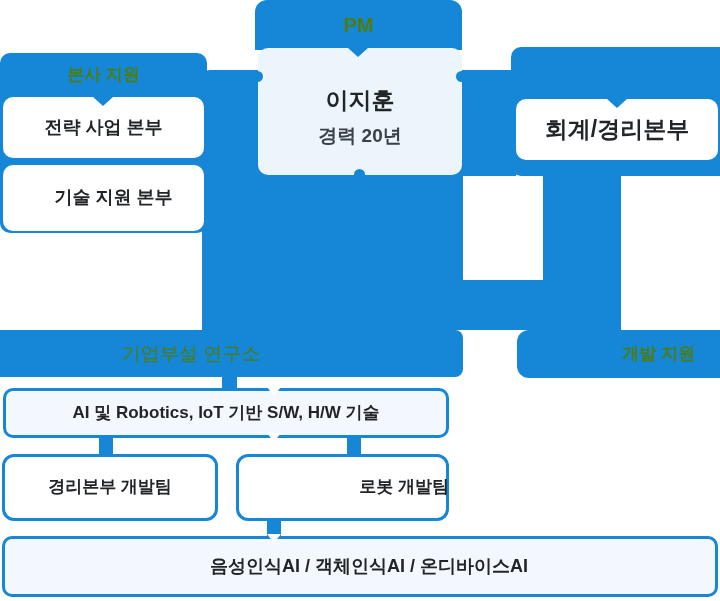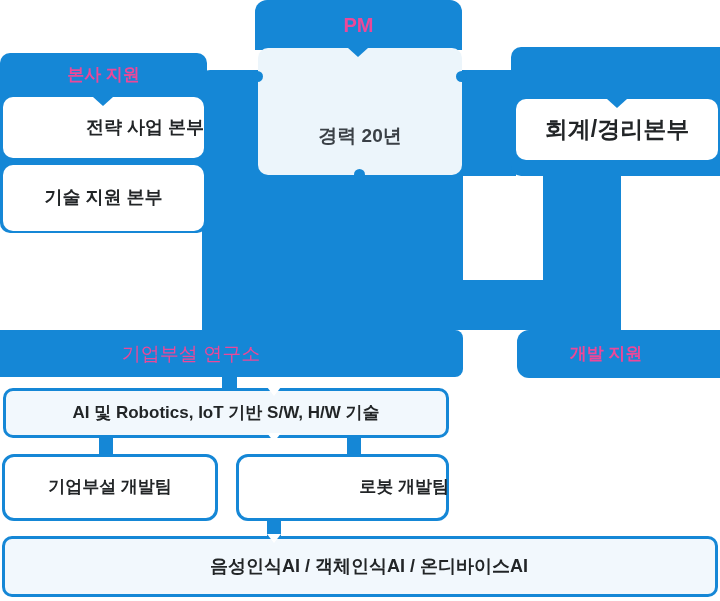--- a/index.html
+++ b/index.html
@@ -42,31 +42,31 @@
   .dot{width:11px;height:11px;border-radius:50%;background:#1587D6;}
   .dot-left{left:252px;top:71px;}
   .dot-right{left:456px;top:71px;}
   .dot-bottom{left:354px;top:169px;}
   .tri-down-white{width:0;height:0;border-left:7px solid transparent;border-right:7px solid transparent;border-top:9px solid #ffffff;}
   .notch-tech-top{left:267px;top:387px;}
   .notch-tech-bottom{left:267px;top:433px;}
   .notch-bottom-box{left:267px;top:534px;}
   
   .txt{position:absolute;text-align:center;color:#222527;}
-  .t-white{color:#ec4899;}
+  .t-white{color:#4d7c0f;}
   .t-pm{left:255px;top:12px;width:207px;font-size:20px;font-weight:800;line-height:26px;}
   .t-hq-title{left:0;top:63px;width:207px;font-size:17px;font-weight:700;line-height:24px;}
   .t-acct-title{left:511px;top:64px;width:209px;font-size:17px;font-weight:700;line-height:24px;}
   .t-research{left:0;top:341px;width:382px;font-size:19px;font-weight:400;line-height:25px;}
-  .t-dev{left:517px;top:342px;width:178px;font-size:17px;font-weight:700;line-height:24px;}
+  .t-dev{left:517px;top:342px;width:178px;font-size:17px;font-weight:700;line-height:24px;text-align:right;}
   .t-role{left:258px;top:63px;width:204px;font-size:14px;font-weight:800;line-height:17px;}
   .t-name{left:258px;top:86px;width:204px;font-size:23px;font-weight:800;line-height:28px;}
   .t-career{left:258px;top:127px;width:204px;font-size:19px;font-weight:600;line-height:18px;color:#3A4046;}
-  .t-hq1{left:3px;top:115px;width:201px;font-size:18px;font-weight:700;line-height:25px;text-align:right;}
-  .t-hq2{left:3px;top:185px;width:201px;font-size:18px;font-weight:700;line-height:25px;}
+  .t-hq1{left:3px;top:115px;width:201px;font-size:18px;font-weight:700;line-height:25px;}
+  .t-hq2{left:3px;top:185px;width:201px;font-size:18px;font-weight:700;line-height:25px;padding-left:10px;}
   .t-acct{left:516px;top:117px;width:202px;font-size:23px;font-weight:700;line-height:25px;}
   .t-tech{left:3px;top:401px;width:446px;font-size:17px;font-weight:600;line-height:24px;}
   .t-team1{left:2px;top:475px;width:216px;font-size:17px;font-weight:700;line-height:24px;}
   .t-team2{left:236px;top:475px;width:213px;font-size:17px;font-weight:700;line-height:24px;text-align:right;}
   .t-bottom{left:2px;top:554px;width:696px;font-size:18px;font-weight:700;line-height:25px;margin-left:19px;}
 </style>
 </head>
 <body>
 
 <div class="stage">
@@ -106,24 +106,25 @@
 
   <div class="abs tri-down-white notch-tech-top"></div>
   <div class="abs tri-down-white notch-tech-bottom"></div>
   <div class="abs tri-down-white notch-bottom-box"></div>
 
   <div class="txt t-white t-pm">PM</div>
   <div class="txt t-white t-hq-title">본사 지원</div>
   <div class="txt t-white t-research">기업부설 연구소</div>
   <div class="txt t-white t-dev">개발 지원</div>
 
+  <div class="txt t-name">이지훈</div>
   <div class="txt t-career">경력 20년</div>
 
   <div class="txt t-hq1">전략 사업 본부</div>
   <div class="txt t-hq2">기술 지원 본부</div>
   <div class="txt t-acct">회계/경리본부</div>
 
   <div class="txt t-tech">AI 및 Robotics, IoT 기반 S/W, H/W 기술</div>
-  <div class="txt t-team1">기업부설 개발팀</div>
+  <div class="txt t-team1">경리본부 개발팀</div>
   <div class="txt t-team2">로봇 개발팀</div>
   <div class="txt t-bottom">음성인식AI / 객체인식AI / 온디바이스AI</div>
 
 </div>
 
 </body></html>

